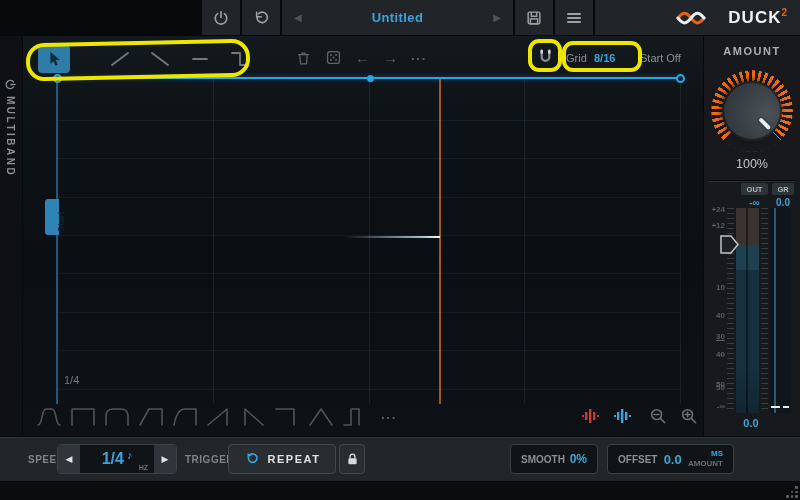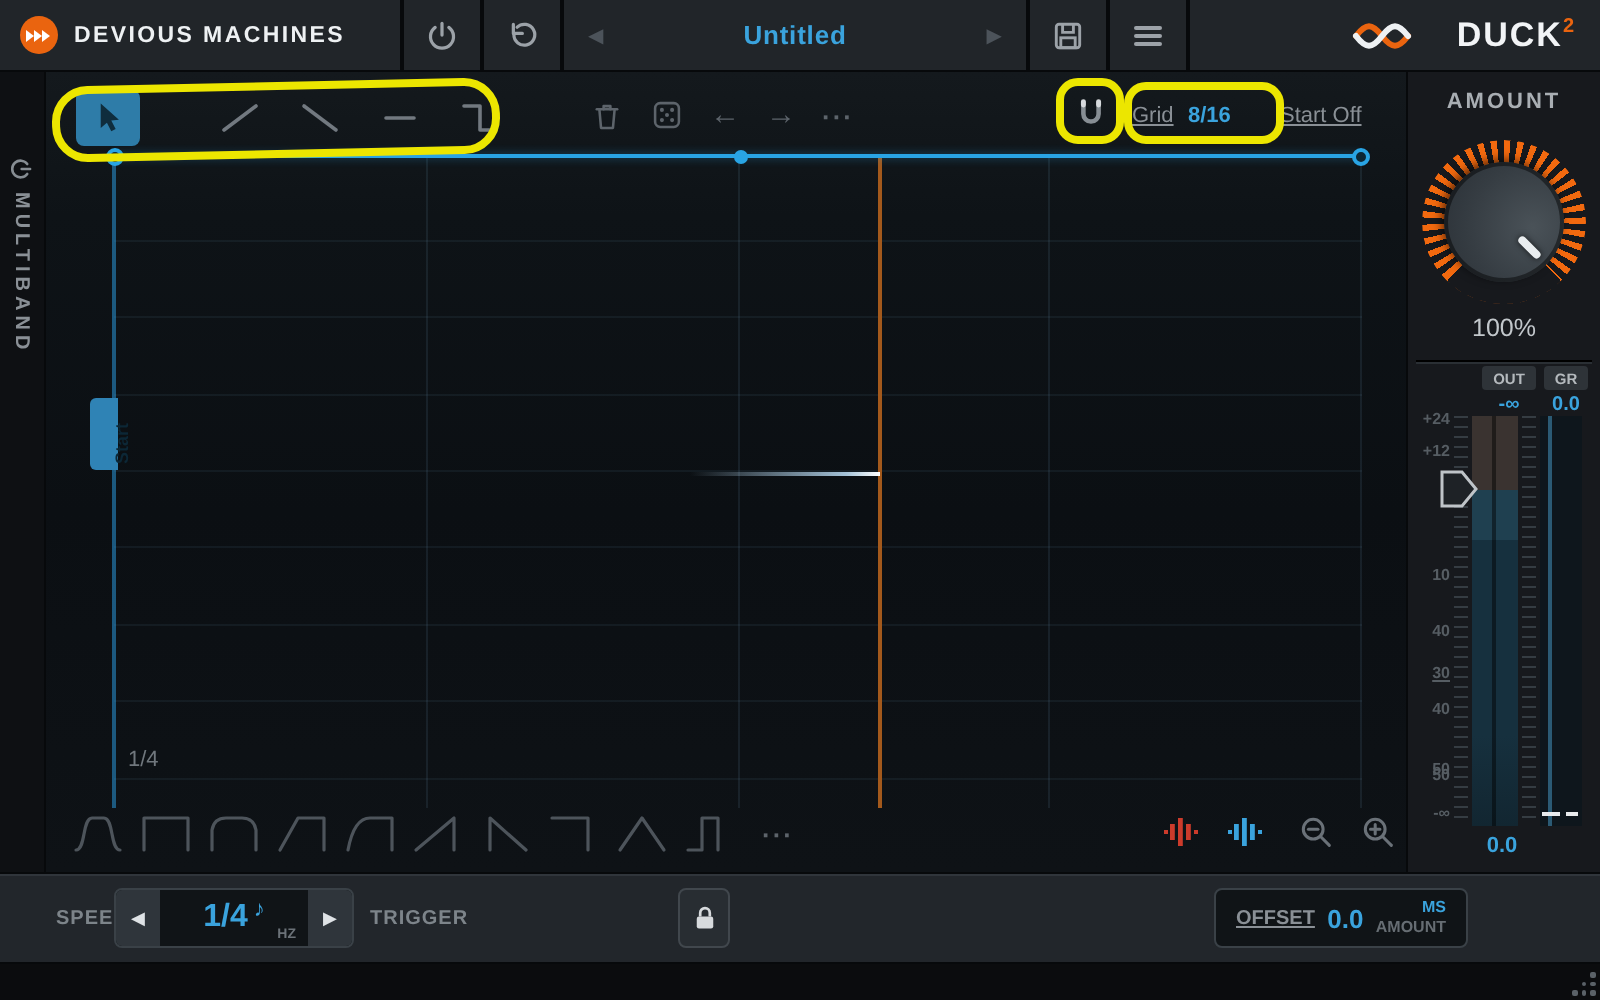--- a/index.html
+++ b/index.html
@@ -32,21 +32,21 @@
   .sb-label { position:absolute; left:16px; top:60px; color:#8a9096; font-size:10px; font-weight:bold;
               letter-spacing:2.5px; transform:rotate(90deg); transform-origin:left top; white-space:nowrap; }
 
   
   .mainpanel { position:absolute; left:23px; top:36px; width:680px; height:400px;
                background:linear-gradient(180deg,#14191d 0%,#0e1317 18%,#0b0f13 55%,#0e1216 100%); }
   .toolbtn { position:absolute; top:9px; width:32px; height:28px; border-radius:4px;
              display:flex; align-items:center; justify-content:center; color:#727980; }
   .toolbtn.active { background:#2e7ca8; color:#0f2d3d; }
   .mid-ico { position:absolute; top:13px; color:#5d646b; display:flex; align-items:center; justify-content:center; }
-  .txt-gray { color:#8a9096; font-size:11px;text-decoration:underline; }
+  .txt-gray { color:#8a9096; font-size:11px; }
   .txt-blue { color:#3aa3dd; font-size:11px; font-weight:bold; }
 
   .gridv { position:absolute; top:41px; width:1px; height:327px; background:rgba(96,140,170,.14); }
   .gridh { position:absolute; left:34px; width:624px; height:1px; background:rgba(96,140,170,.10); }
 
   .env-line { position:absolute; left:34px; top:41px; width:624px; height:2px; background:#29a4e4;
               box-shadow:0 0 5px rgba(41,164,228,.45); }
   .env-vline { position:absolute; left:33px; top:42px; width:2px; height:326px; background:rgba(41,150,215,.55); }
   .node { position:absolute; width:9px; height:9px; border:2px solid #29a4e4; border-radius:50%; background:#0c2735; }
   .dot  { position:absolute; width:7px; height:7px; border-radius:50%; background:#29a4e4; }
@@ -125,32 +125,20 @@
 
   
   .anno { position:absolute; border:4px solid #ece600; pointer-events:none; z-index:50; }
 </style>
 </head>
 <body>
 
 <div class="app">
 
   <div class="topbar">
-    <div class="tb-sec tb-logo">
-      <span class="brand-badge">
-        <svg width="13" height="10" viewBox="0 0 13 10">
-            <g fill="#fff">
-              <polygon points="0,2 4,5 0,8"></polygon>
-              <polygon points="4,2 8,5 4,8"></polygon>
-              <polygon points="8,2 12,5 8,8"></polygon>
-            </g>
-          </svg>
-      </span>
-      <span class="brand-name">DEVIOUS MACHINES</span>
-    </div>
 
     <div class="tb-sec tb-power">
       <svg class="ticon" width="18" height="18" viewBox="0 0 20 20" fill="none" stroke="currentColor" stroke-width="1.8" stroke-linecap="round">
         <path d="M10 3v6.5"></path>
           <path d="M6.2 5.2a6.4 6.4 0 1 0 7.6 0"></path>
       </svg>
     </div>
 
     <div class="tb-sec tb-undo">
       <svg class="ticon" width="18" height="18" viewBox="0 0 20 20" fill="none" stroke="currentColor" stroke-width="1.8" stroke-linecap="round" stroke-linejoin="round">
@@ -420,28 +408,39 @@
       <div class="speed-display">
         <span class="speed-val">1/4</span>
         <span class="note">♪</span>
         <span class="hz">HZ</span>
       </div>
       <div class="stepbtn r">▶</div>
     </div>
 
     <span class="bb-label" style="left:185px;">TRIGGER</span>
 
+    <div class="btn" style="left:228px; width:108px;">
+      <svg width="16" height="16" viewBox="0 0 20 20" fill="none" stroke="#3aa3dd" stroke-width="2" stroke-linecap="round">
+        <path d="M5.6 8.6a5.3 5.3 0 1 0 1.8-3.7"></path>
+          <polygon points="4.4,2.6 4.4,8.2 9.4,5.4" fill="#3aa3dd" stroke="none"></polygon>
+      </svg>
+      <span class="repeat-label">REPEAT</span>
+    </div>
 
     <div class="btn" style="left:339px; width:26px;">
       <svg width="15" height="16" viewBox="0 0 20 20">
         <rect x="4.5" y="9" width="11" height="8" rx="1.5" fill="#d7dadd"></rect>
         <path d="M6.8 9 V6.6 a3.2 3.2 0 0 1 6.4 0 V9" fill="none" stroke="#d7dadd" stroke-width="1.8"></path>
       </svg>
     </div>
 
+    <div class="group vgroup" style="left:510px; width:88px;">
+      <span class="txt-gray" style="font-size:10px; font-weight:bold;">SMOOTH</span>
+      <span class="txt-blue" style="font-size:12px;">0%</span>
+    </div>
 
     <div class="group vgroup" style="left:607px; width:127px;">
       <span class="txt-gray" style="font-size:10px; font-weight:bold;">OFFSET</span>
       <span class="txt-blue" style="font-size:13px;">0.0</span>
       <span class="unit-stack">
         <span class="u-ms">MS</span>
         <span class="u-samps">AMOUNT</span>
       </span>
     </div>
   </div>

